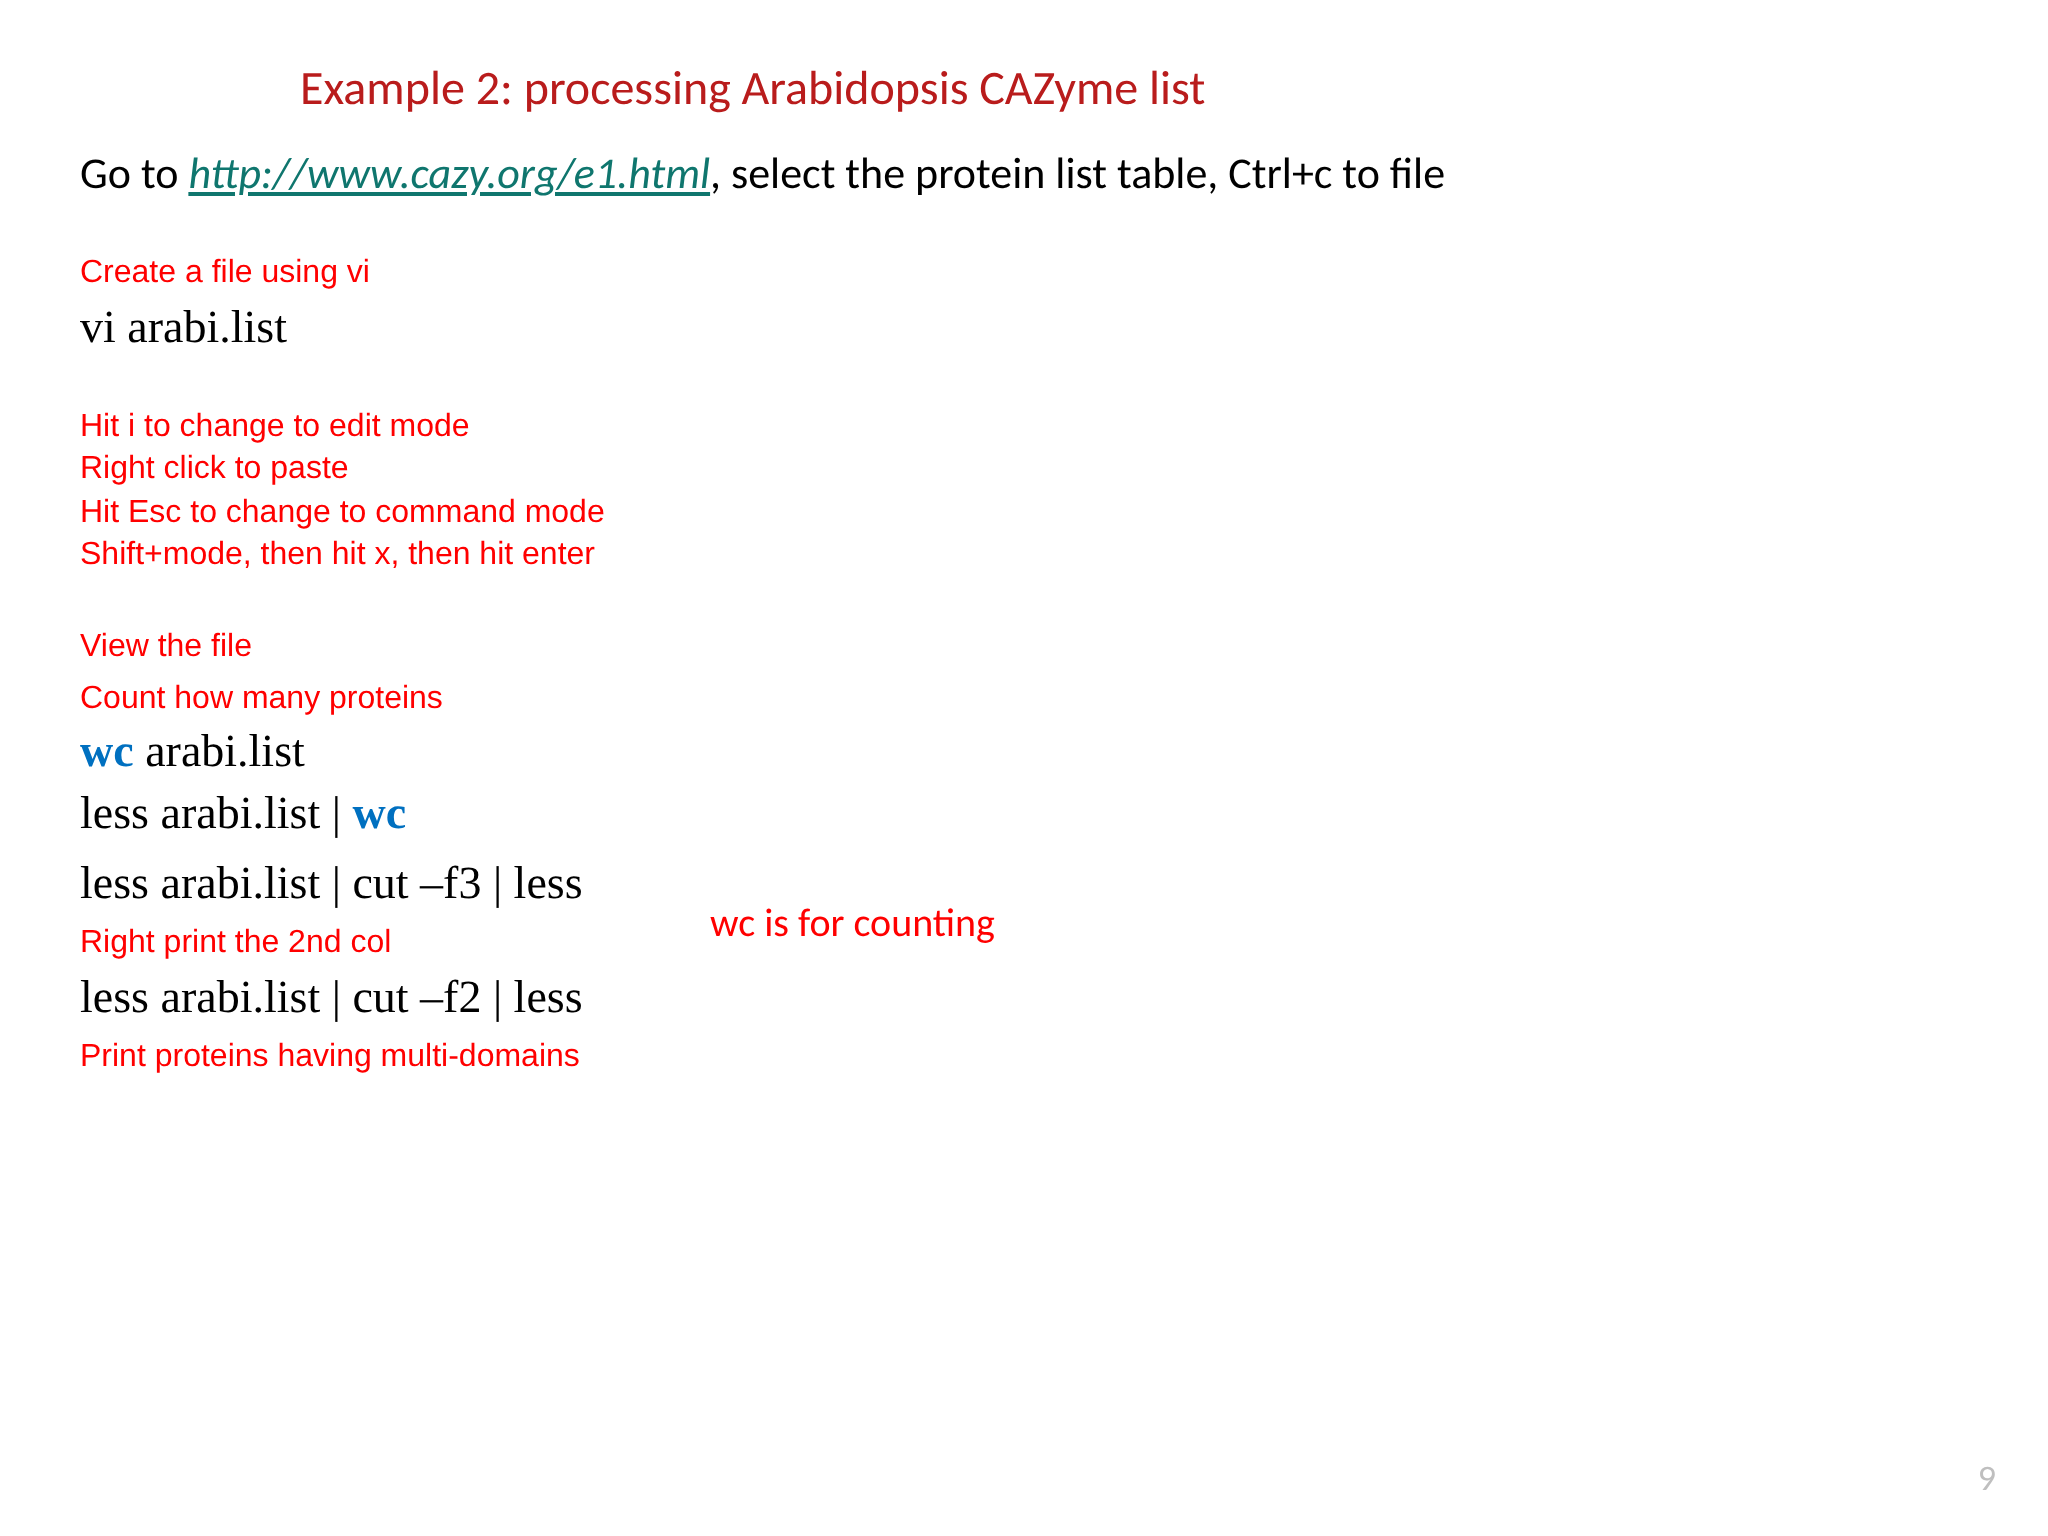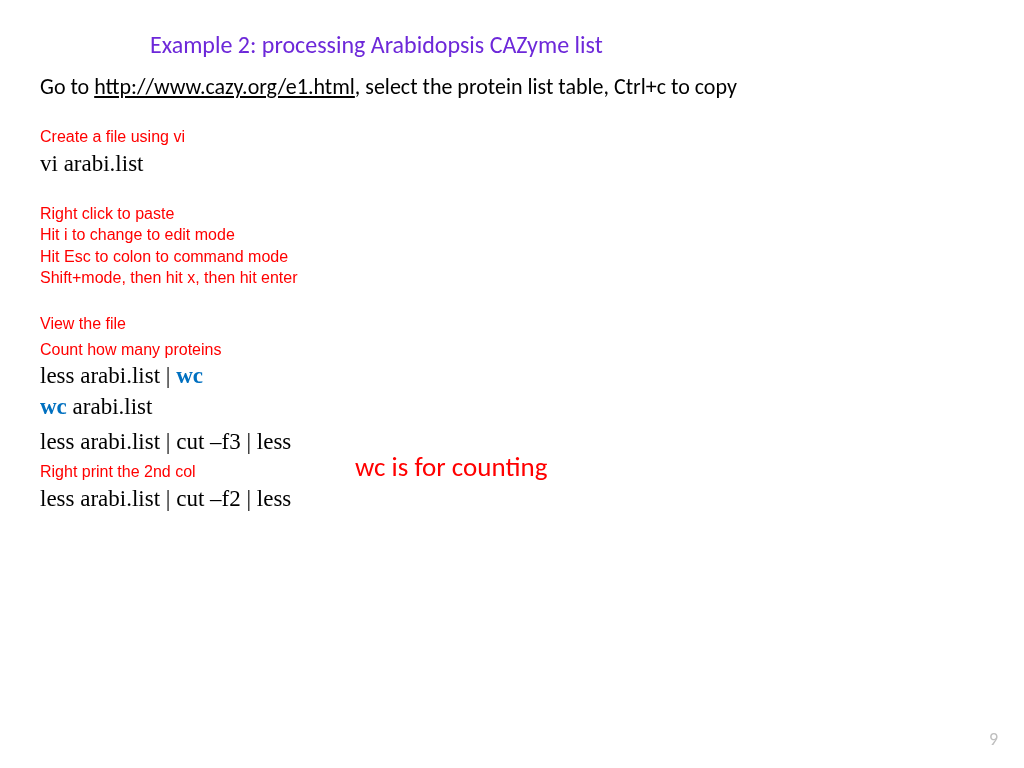--- a/index.html
+++ b/index.html
@@ -11,37 +11,38 @@
     position: relative;
     overflow: hidden;
   }
   .slide {
     padding: 30px 40px 20px 40px;
     position: relative;
     height: 100%;
   }
   .title {
     font-size: 24px;
-    color: #6d28d9;
+    color: #b91c1c;
     font-weight: 400;
     margin-left: 110px;
     margin-bottom: 14px;
   }
   .line {
     font-size: 22px;
     line-height: 1.35;
   }
   .intro-line {
     color: #000;
     font-size: 22px;
     margin-bottom: 26px;
   }
   .link {
-    color: #000000;
+    color: #0f766e;
     text-decoration: underline;
+    font-style: italic;
   }
   .red {
     color: #ff0000;
     font-family: Liberation Sans, sans-serif;
     font-size: 16px;
   }
   .mono {
     font-family: Liberation Serif, serif;
     font-size: 23px;
     color: #000;
@@ -52,74 +53,75 @@
   }
   .block { margin-bottom: 0px; }
   .gap { height: 24px; }
   .small-gap { height: 4px; }
   .note {
     position: absolute;
     left: 355px;
     top: 450px;
     color: #ff0000;
     font-family: Calibri, "Segoe UI", Arial, sans-serif;
-    font-size: 27px;
+    font-size: 20px;
   }
   .page-num {
     position: absolute;
     right: 26px;
     bottom: 18px;
     color: #bfbfbf;
     font-size: 18px;
   }
 </style>
 </head>
 <body>
 
 <div class="slide">
 
   <div class="title">Example 2: processing Arabidopsis CAZyme list</div>
 
   <div class="intro-line">
-    <span>Go to </span><a class="link" href="#">http://www.cazy.org/e1.html</a><span>, select the protein list table, Ctrl+c to copy</span>
+    <span>Go to </span><a class="link" href="#">http://www.cazy.org/e1.html</a><span>, select the protein list table, Ctrl+c to file</span>
   </div>
 
   <div class="line red block">Create a file using vi</div>
   <div class="line mono block">vi arabi.list</div>
 
   <div class="gap"></div>
 
+  <div class="line red block">Hit i to change to edit mode</div>
   <div class="line red block">Right click to paste</div>
-  <div class="line red block">Hit i to change to edit mode</div>
-  <div class="line red block">Hit Esc to colon to command mode</div>
+  <div class="line red block">Hit Esc to change to command mode</div>
   <div class="line red block">Shift+mode, then hit x, then hit enter</div>
 
   <div class="gap"></div>
 
   <div class="line red block">View the file</div>
 
   <div class="small-gap"></div>
 
   <div class="line red block">Count how many proteins</div>
   <div class="line mono block">
-    <span>less arabi.list | </span><span class="blue-bold">wc</span>
+    <span class="blue-bold">wc</span><span> arabi.list</span>
   </div>
   <div class="line mono block">
-    <span class="blue-bold">wc</span><span> arabi.list</span>
+    <span>less arabi.list | </span><span class="blue-bold">wc</span>
   </div>
 
   <div class="small-gap"></div>
 
   <div class="line mono block">less arabi.list | cut –f3 | less</div>
 
   <div class="small-gap"></div>
 
   <div class="line red block">Right print the 2nd col</div>
   <div class="line mono block">less arabi.list | cut –f2 | less</div>
 
   <div class="small-gap"></div>
 
+  <div class="line red block">Print proteins having multi-domains</div>
 
   <div class="note">wc is for counting</div>
 
   <div class="page-num">9</div>
 
 </div>
 
 </body></html>

